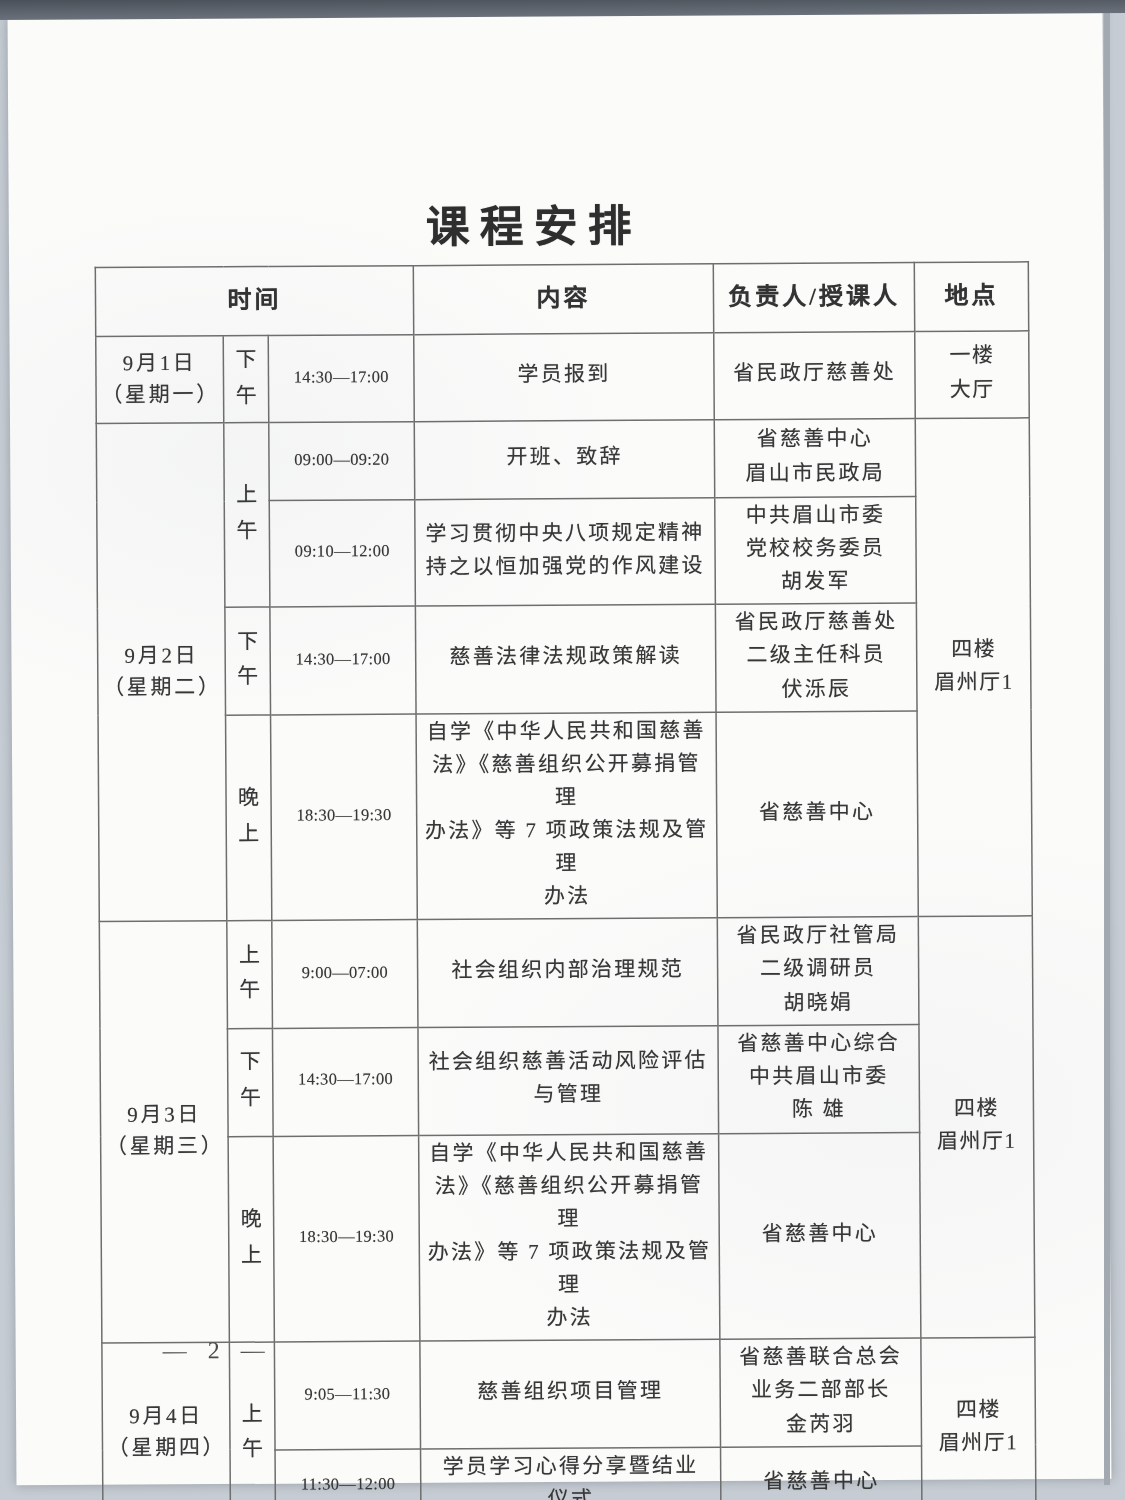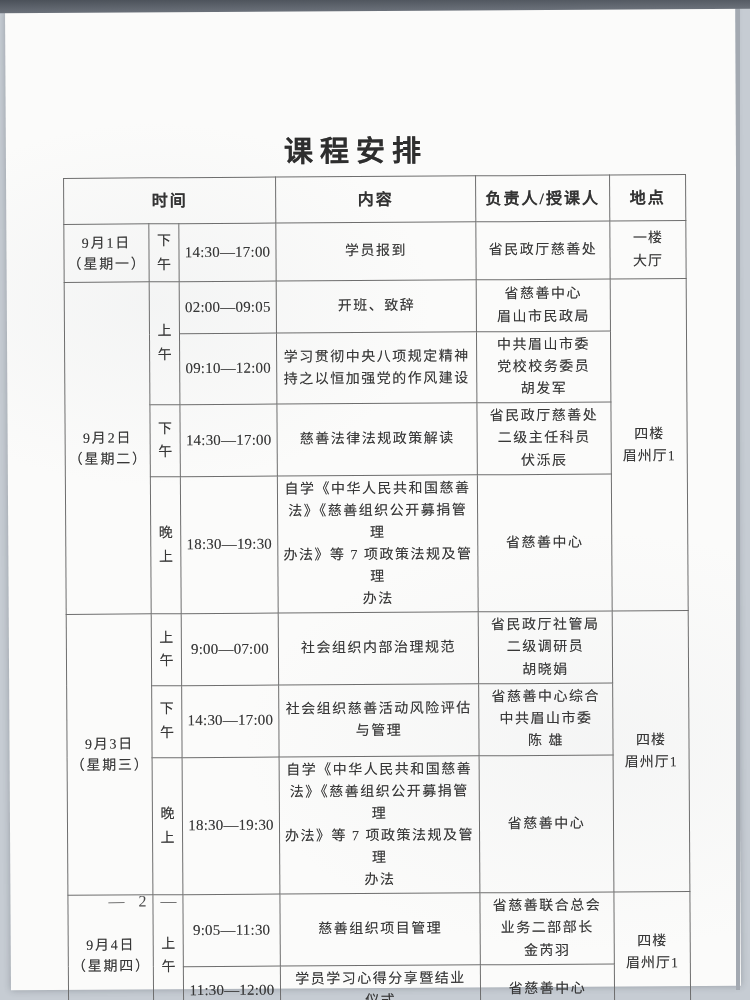--- a/index.html
+++ b/index.html
@@ -75,21 +75,21 @@
     letter-spacing: 1.5px;
     overflow: hidden;
   }
   .doc-table td.hdr {
     font-size: 16px;
     font-weight: bold;
     letter-spacing: 2px;
     color: #333;
   }
   .doc-table td.time {
-    font-size: 15px;
+    font-size: 11px;
     letter-spacing: 0.2px;
     padding: 2px 1px;
     white-space: nowrap;
   }
   .doc-table td.date {
     letter-spacing: 1.8px;
     line-height: 1.5;
   }
   .doc-table td.period {
     padding: 2px 6px;
@@ -142,21 +142,21 @@
         <td>学员报到</td>
         <td>省民政厅慈善处</td>
         <td class="loc">一楼
 大厅</td>
       </tr>
 
       <tr style="height:52px">
         <td class="date" rowspan="4">9月2日
 （星期二）</td>
         <td class="period" rowspan="2">上午</td>
-        <td class="time">02:00—09:05</td>
+        <td class="time">09:00—09:20</td>
         <td>开班、致辞</td>
         <td>省慈善中心
 眉山市民政局</td>
         <td class="loc" rowspan="4">四楼
 眉州厅1</td>
       </tr>
       <tr style="height:58px">
         <td class="time">09:10—12:00</td>
         <td>学习贯彻中央八项规定精神
 持之以恒加强党的作风建设</td>

